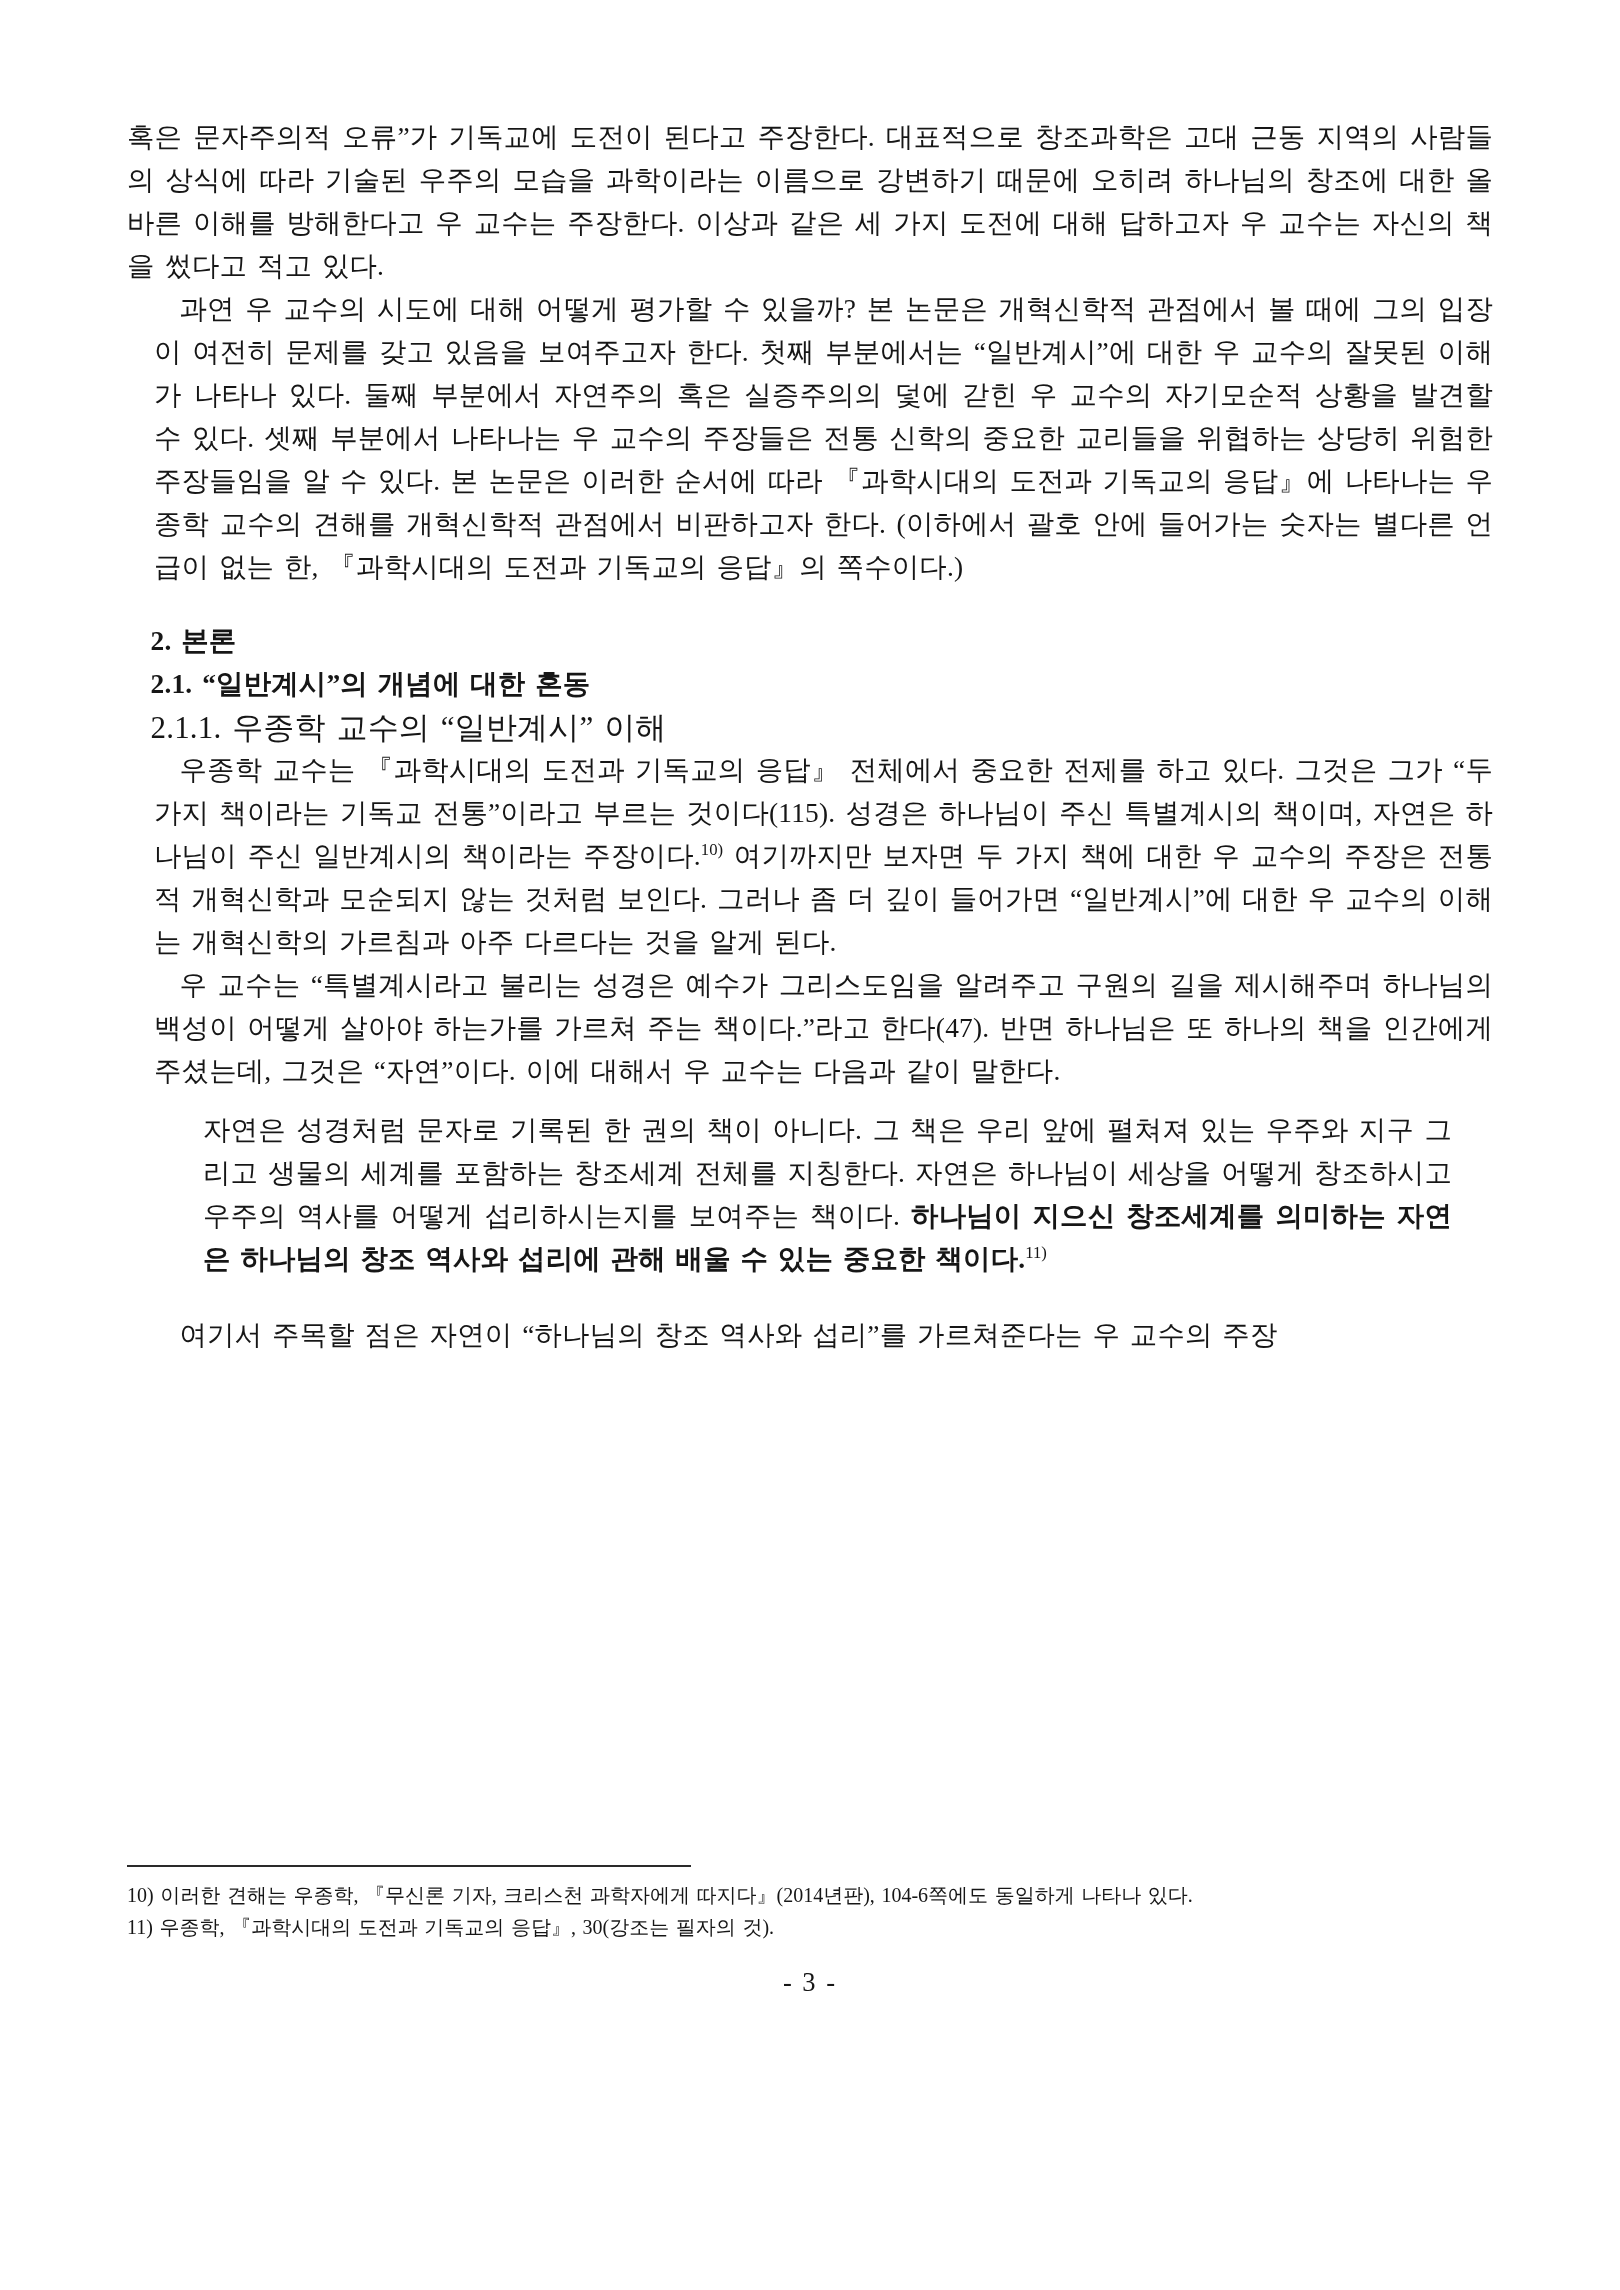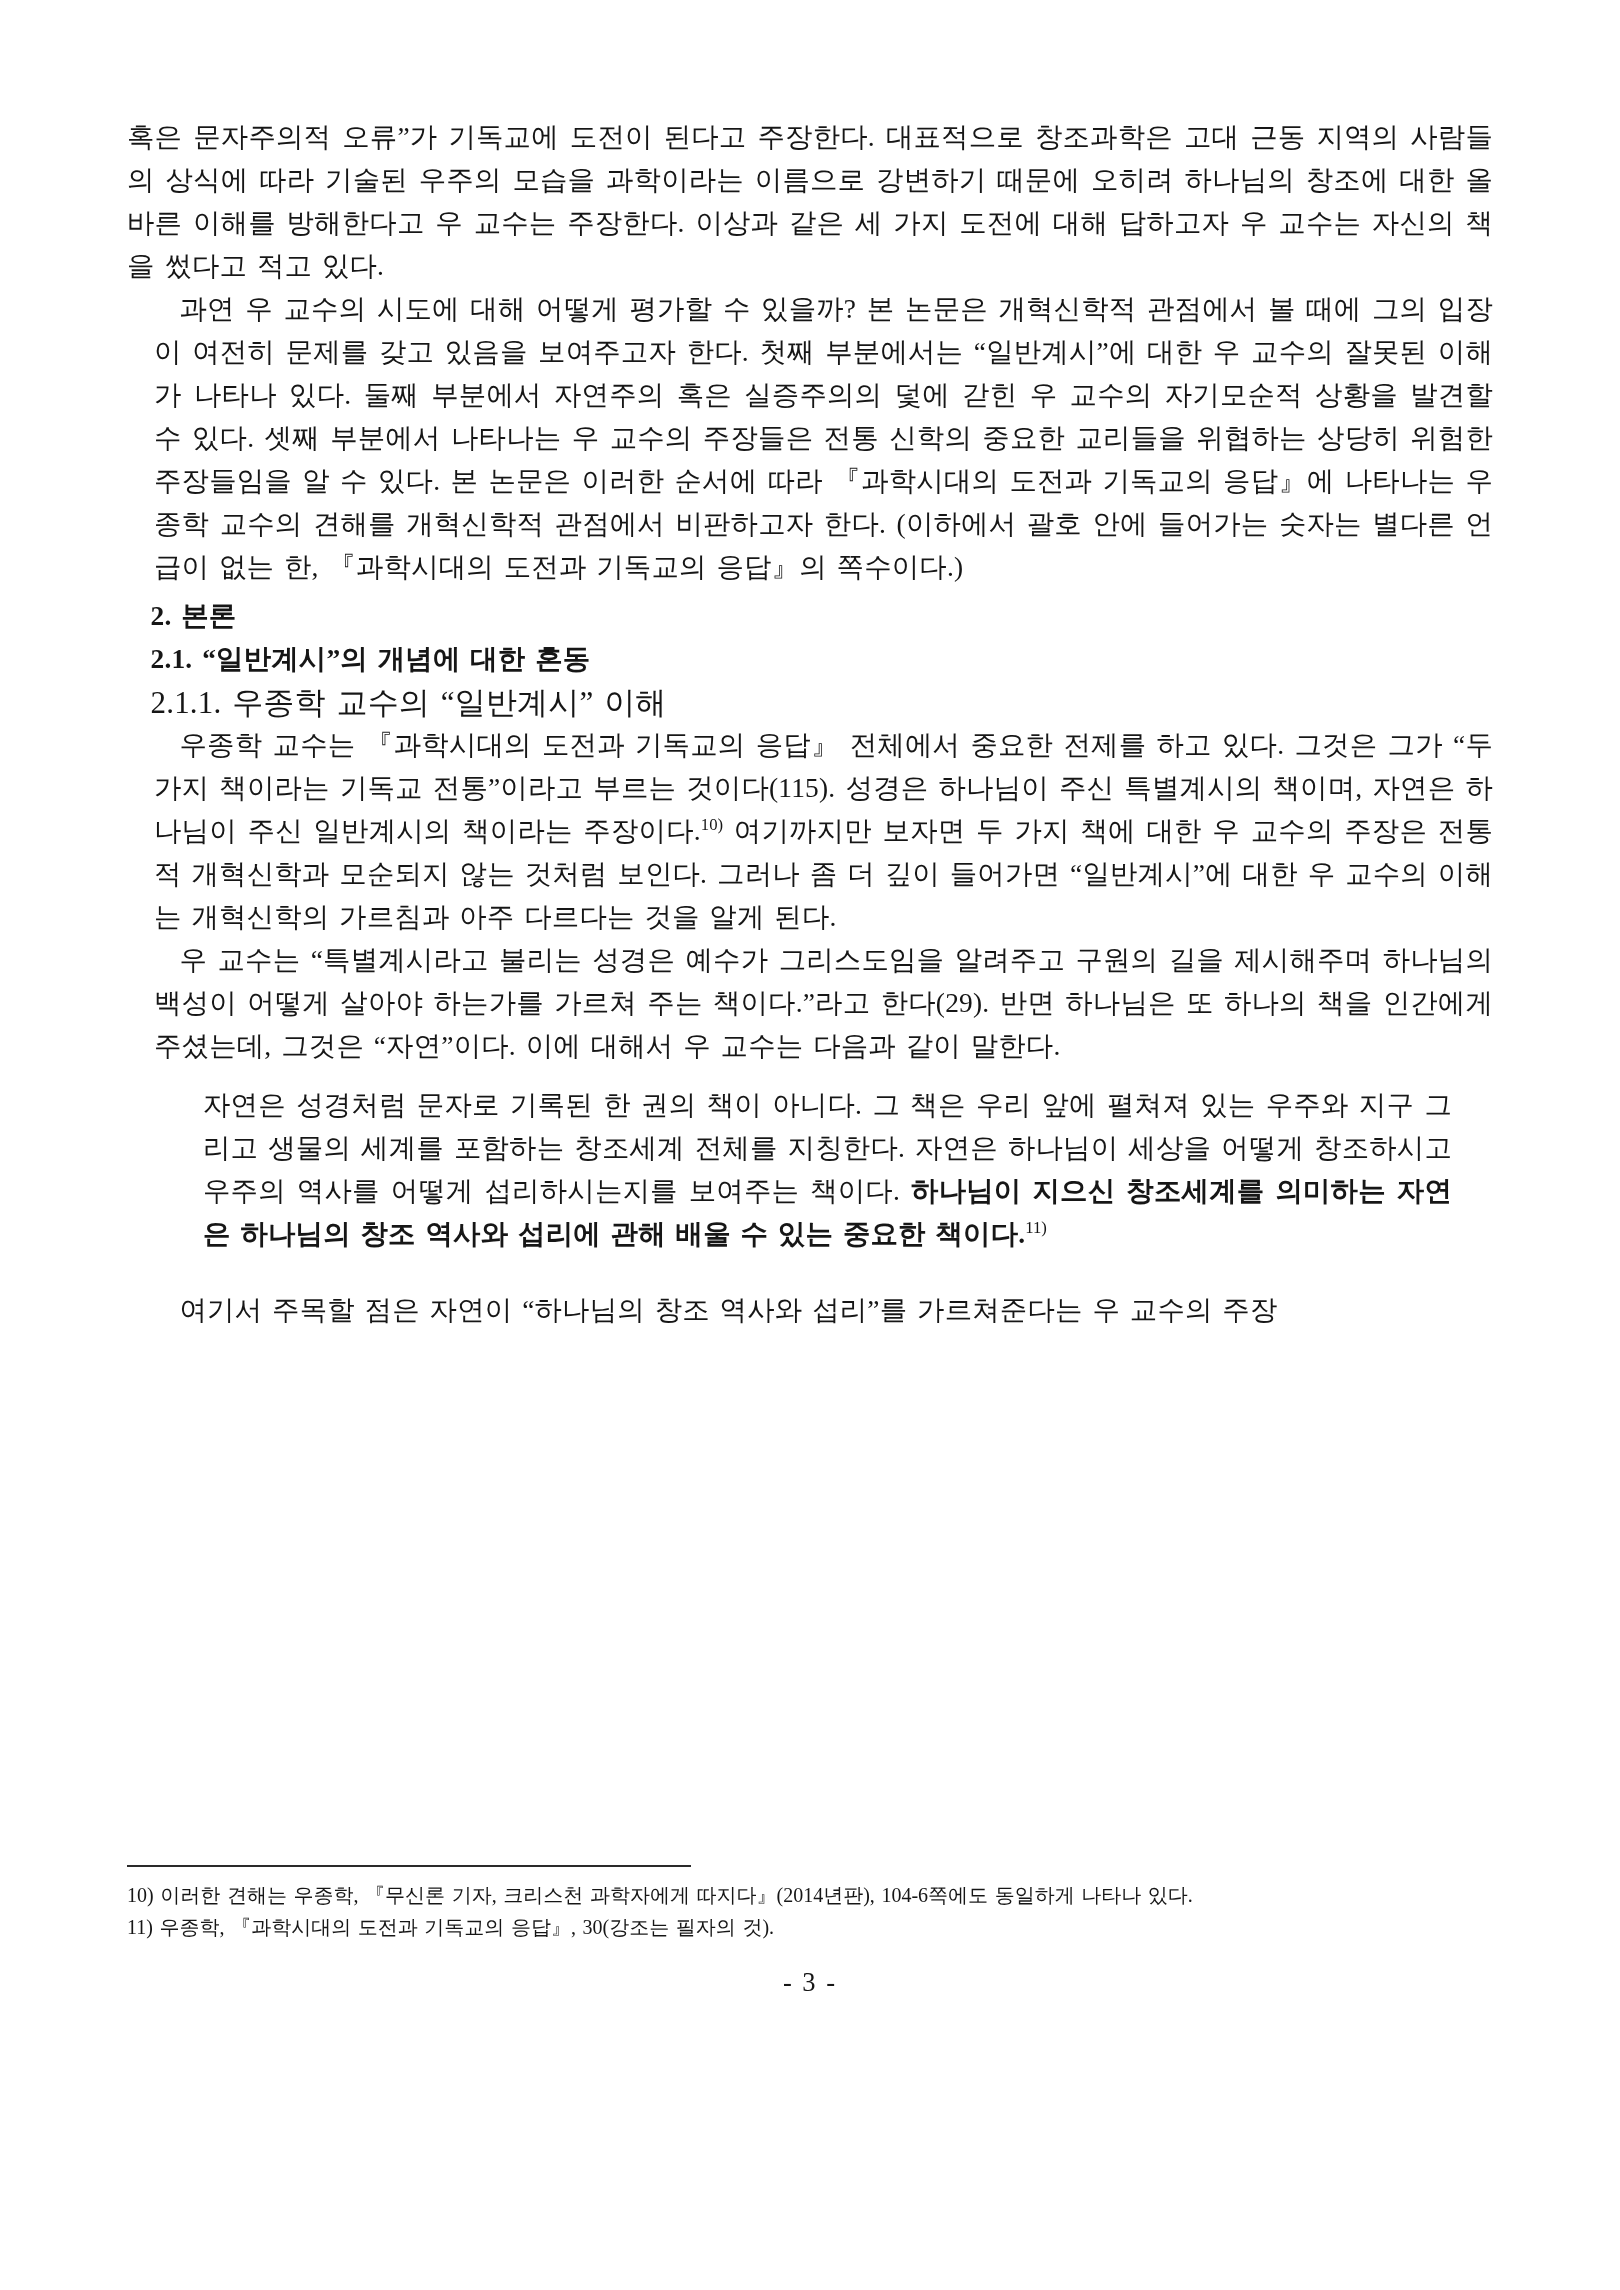--- a/index.html
+++ b/index.html
@@ -39,21 +39,21 @@
   }
   .heading-bold {
     margin: 0;
     padding-left: 23.5px;
     font-size: 27.4px;
     line-height: 43px;
     font-weight: bold;
     text-align: left;
   }
   .heading-top-gap {
-    margin-top: 6px;
+    margin-top: 31px;
   }
   .heading-plain {
     margin: 0;
     padding-left: 23.5px;
     font-size: 31px;
     line-height: 43px;
     font-weight: normal;
     text-align: left;
   }
   .blockquote {
@@ -106,21 +106,21 @@
     <p class="para">혹은 문자주의적 오류”가 기독교에 도전이 된다고 주장한다. 대표적으로 창조과학은 고대 근동 지역의 사람들의 상식에 따라 기술된 우주의 모습을 과학이라는 이름으로 강변하기 때문에 오히려 하나님의 창조에 대한 올바른 이해를 방해한다고 우 교수는 주장한다. 이상과 같은 세 가지 도전에 대해 답하고자 우 교수는 자신의 책을 썼다고 적고 있다.</p>
 
     <p class="para indent">과연 우 교수의 시도에 대해 어떻게 평가할 수 있을까? 본 논문은 개혁신학적 관점에서 볼 때에 그의 입장이 여전히 문제를 갖고 있음을 보여주고자 한다. 첫째 부분에서는 “일반계시”에 대한 우 교수의 잘못된 이해가 나타나 있다. 둘째 부분에서 자연주의 혹은 실증주의의 덫에 갇힌 우 교수의 자기모순적 상황을 발견할 수 있다. 셋째 부분에서 나타나는 우 교수의 주장들은 전통 신학의 중요한 교리들을 위협하는 상당히 위험한 주장들임을 알 수 있다. 본 논문은 이러한 순서에 따라 『과학시대의 도전과 기독교의 응답』에 나타나는 우종학 교수의 견해를 개혁신학적 관점에서 비판하고자 한다. (이하에서 괄호 안에 들어가는 숫자는 별다른 언급이 없는 한, 『과학시대의 도전과 기독교의 응답』의 쪽수이다.)</p>
 
     <p class="heading-bold heading-top-gap">2. 본론</p>
     <p class="heading-bold">2.1. “일반계시”의 개념에 대한 혼동</p>
     <p class="heading-plain">2.1.1. 우종학 교수의 “일반계시” 이해</p>
 
     <p class="para indent"><span>우종학 교수는 『과학시대의 도전과 기독교의 응답』 전체에서 중요한 전제를 하고 있다. 그것은 그가 “두 가지 책이라는 기독교 전통”이라고 부르는 것이다(115). 성경은 하나님이 주신 특별계시의 책이며, 자연은 하나님이 주신 일반계시의 책이라는 주장이다.</span><sup class="fn-ref">10)</sup><span> 여기까지만 보자면 두 가지 책에 대한 우 교수의 주장은 전통적 개혁신학과 모순되지 않는 것처럼 보인다. 그러나 좀 더 깊이 들어가면 “일반계시”에 대한 우 교수의 이해는 개혁신학의 가르침과 아주 다르다는 것을 알게 된다.</span></p>
 
-    <p class="para indent">우 교수는 “특별계시라고 불리는 성경은 예수가 그리스도임을 알려주고 구원의 길을 제시해주며 하나님의 백성이 어떻게 살아야 하는가를 가르쳐 주는 책이다.”라고 한다(29). 반면 하나님은 또 하나의 책을 인간에게 주셨는데, 그것은 “자연”이다. 이에 대해서 우 교수는 다음과 같이 말한다.</p>
+    <p class="para indent">우 교수는 “특별계시라고 불리는 성경은 예수가 그리스도임을 알려주고 구원의 길을 제시해주며 하나님의 백성이 어떻게 살아야 하는가를 가르쳐 주는 책이다.”라고 한다(47). 반면 하나님은 또 하나의 책을 인간에게 주셨는데, 그것은 “자연”이다. 이에 대해서 우 교수는 다음과 같이 말한다.</p>
 
     <div class="blockquote"><span>자연은 성경처럼 문자로 기록된 한 권의 책이 아니다. 그 책은 우리 앞에 펼쳐져 있는 우주와 지구 그리고 생물의 세계를 포함하는 창조세계 전체를 지칭한다. 자연은 하나님이 세상을 어떻게 창조하시고 우주의 역사를 어떻게 섭리하시는지를 보여주는 책이다. </span><span class="bold-emph">하나님이 지으신 창조세계를 의미하는 자연은 하나님의 창조 역사와 섭리에 관해 배울 수 있는 중요한 책이다.</span><sup class="fn-ref">11)</sup></div>
 
     <p class="para indent">여기서 주목할 점은 자연이 “하나님의 창조 역사와 섭리”를 가르쳐준다는 우 교수의 주장</p>
 
   </div>
 
   <div class="footnotes">
     <hr class="fn-rule">
     <p class="footnote"><span>10)</span> <span>이러한 견해는 우종학, 『무신론 기자, 크리스천 과학자에게 따지다』(2014년판), 104-6쪽에도 동일하게 나타나 있다.</span></p>

